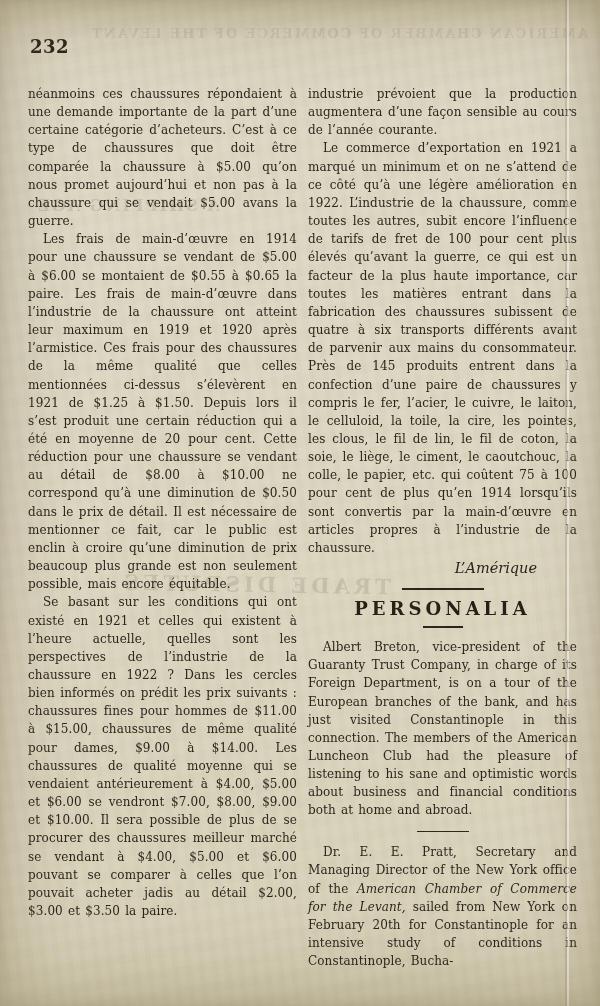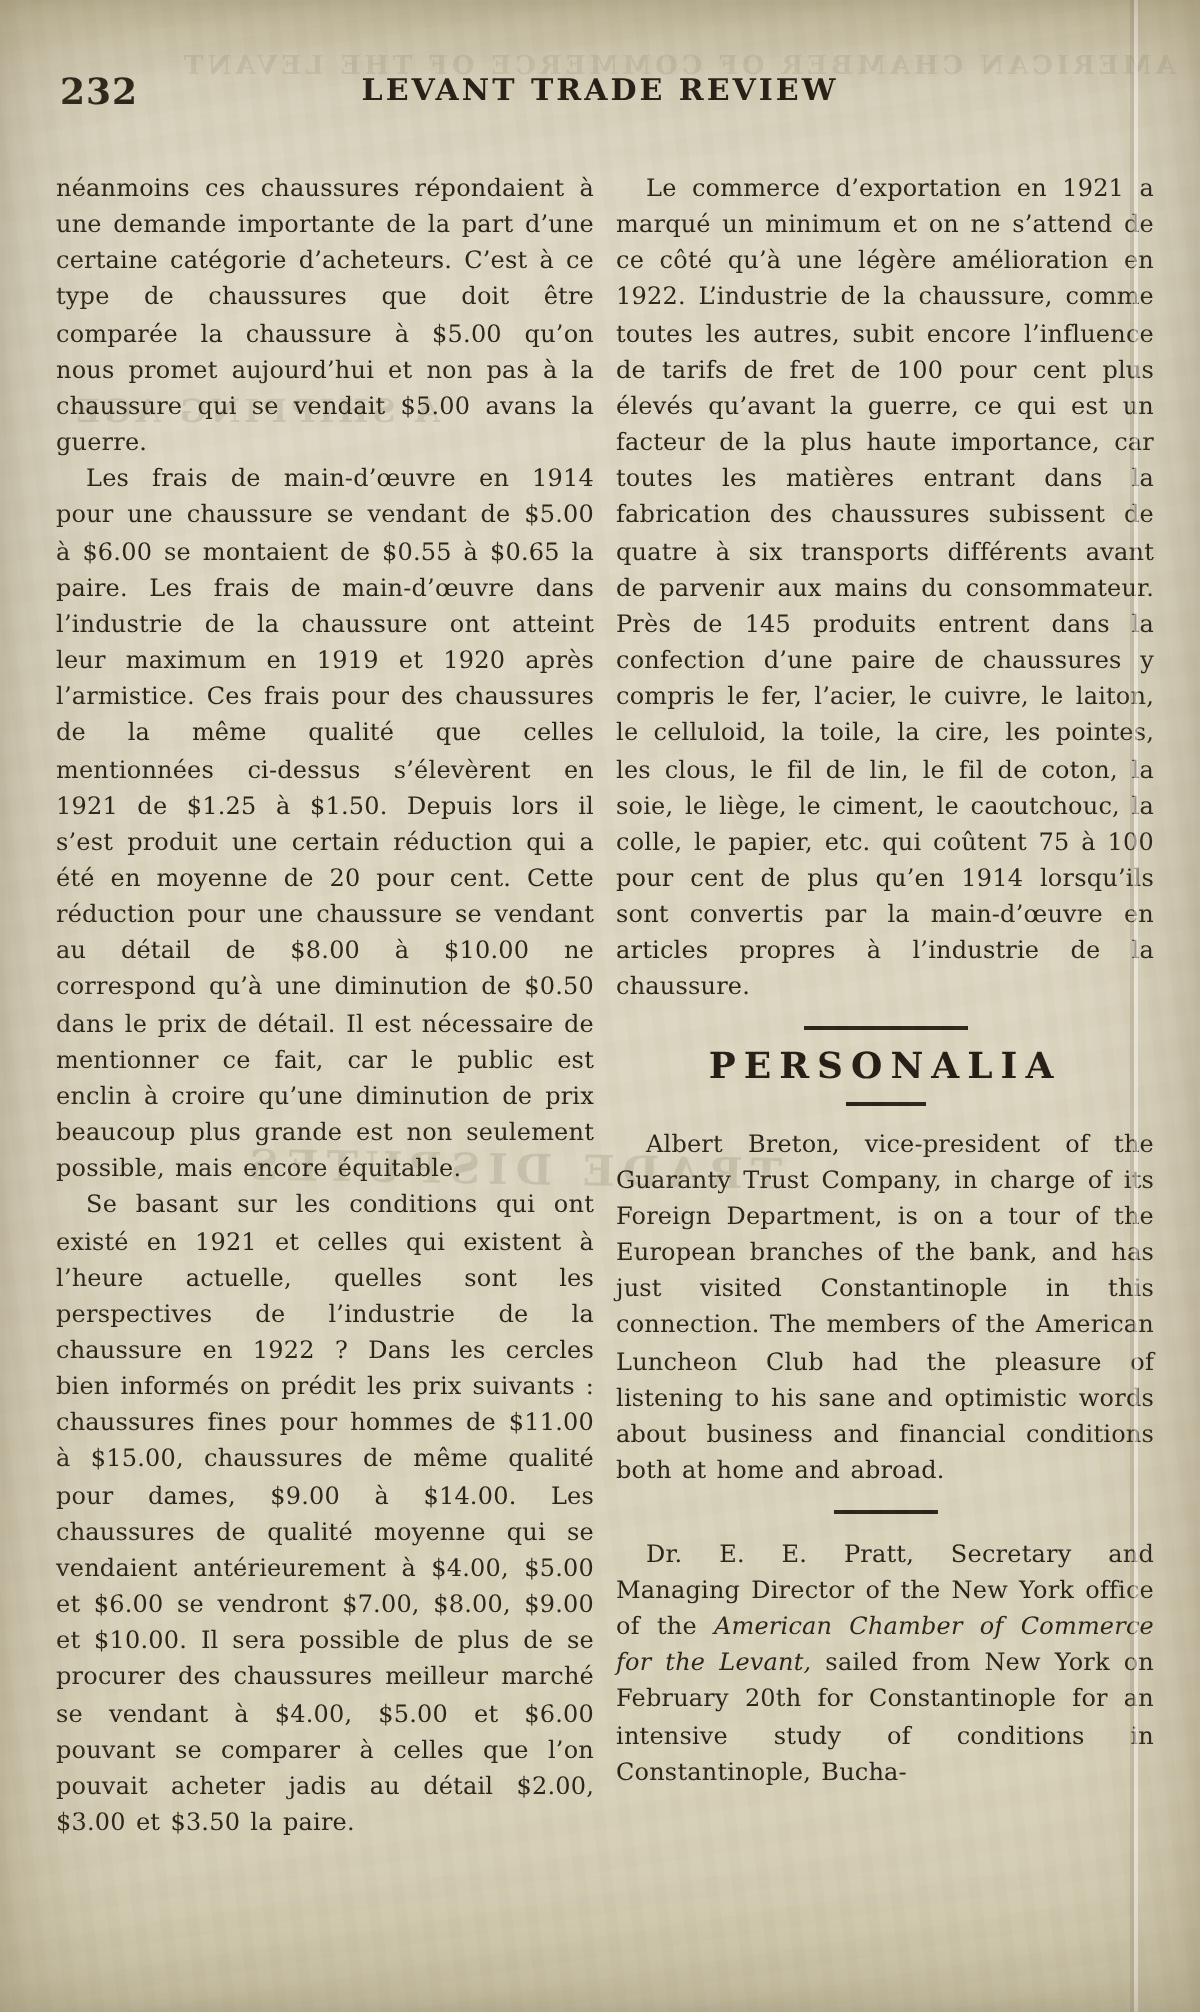--- a/index.html
+++ b/index.html
@@ -91,34 +91,35 @@
 <body>
 
 <div class="page">
 
   <div class="ghost top">AMERICAN CHAMBER OF COMMERCE OF THE LEVANT</div>
   <div class="ghost shipping">A SHIPPING AGE</div>
   <div class="ghost dispute">TRADE DISPUTES</div>
 
   <div class="header">
     <span class="page-num">232</span>
-    <span class="journal-title">LEVANT TRADE REVIEW</span>
   </div>
 
   <div class="columns">
 
     <div class="col">
       <p>néanmoins ces chaussures répondaient à une demande importante de la part d’une certaine catégorie d’acheteurs. C’est à ce type de chaussures que doit être comparée la chaussure à $5.00 qu’on nous promet aujourd’hui et non pas à la chaussure qui se vendait $5.00 avans la guerre.</p>
       <p class="indent">Les frais de main-d’œuvre en 1914 pour une chaussure se vendant de $5.00 à $6.00 se montaient de $0.55 à $0.65 la paire.  Les frais de main-d’œuvre dans l’industrie de la chaussure ont atteint leur maximum en 1919 et 1920 après l’armistice.  Ces frais pour des chaussures de la même qualité que celles mentionnées ci-dessus s’élevèrent en 1921 de $1.25 à $1.50.  Depuis lors il s’est produit une certain réduction qui a été en moyenne de 20 pour cent. Cette réduction pour une chaussure se vendant au détail de $8.00 à $10.00 ne correspond qu’à une diminution de $0.50 dans le prix de détail.  Il est nécessaire de mentionner ce fait, car le public est enclin à croire qu’une diminution de prix beaucoup plus grande est non seulement possible, mais encore équitable.</p>
       <p class="indent">Se basant sur les conditions qui ont existé en 1921 et celles qui existent à l’heure actuelle, quelles sont les perspectives de l’industrie de la chaussure en 1922 ? Dans les cercles bien informés on prédit les prix suivants : chaussures fines pour hommes de $11.00 à $15.00, chaussures de même qualité pour dames, $9.00 à $14.00.  Les chaussures de qualité moyenne qui se vendaient antérieurement à $4.00, $5.00 et $6.00 se vendront $7.00, $8.00, $9.00 et $10.00. Il sera possible de plus de se procurer des chaussures meilleur marché se vendant à $4.00, $5.00 et $6.00 pouvant se comparer à celles que l’on pouvait acheter jadis au détail $2.00, $3.00 et $3.50 la paire.</p>
 
     </div>
 
     <div class="col">
+      <p>industrie prévoient que la production augmentera d’une façon sensible au cours de l’année courante.</p>
       <p class="indent">Le commerce d’exportation en 1921 a marqué un minimum et on ne s’attend de ce côté qu’à une légère amélioration en 1922.  L’industrie de la chaussure, comme toutes les autres, subit encore l’influence de tarifs de fret de 100 pour cent plus élevés qu’avant la guerre, ce qui est un facteur de la plus haute importance, car toutes les matières entrant dans la fabrication des chaussures subissent de quatre à six transports différents avant de parvenir aux mains du consommateur.  Près de 145 produits entrent dans la confection d’une paire de chaussures y compris le fer, l’acier, le cuivre, le laiton, le celluloid, la toile, la cire, les pointes, les clous, le fil de lin, le fil de coton, la soie, le liège, le ciment, le caoutchouc, la colle, le papier, etc. qui coûtent 75 à 100 pour cent de plus qu’en 1914 lorsqu’ils sont convertis par la main-d’œuvre en articles propres à l’industrie de la chaussure.</p>
+      <div class="signature">L’Amérique</div>
 
       <div class="personalia">
         <div class="rule above"></div>
         <h2 class="section-heading">PERSONALIA</h2>
         <div class="rule below"></div>
 
         <p class="indent">Albert Breton, vice-president of the Guaranty Trust Company, in charge of its Foreign Department, is on a tour of the European branches of the bank, and has just visited Constantinople in this connection.  The members of the American Luncheon Club had the pleasure of listening to his sane and optimistic words about business and financial conditions both at home and abroad.</p>
 
         <div class="rule item-divider"></div>
 

